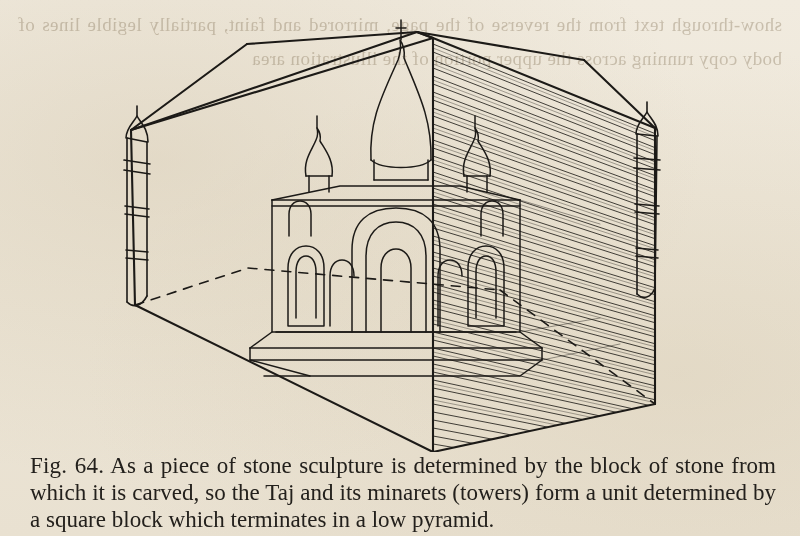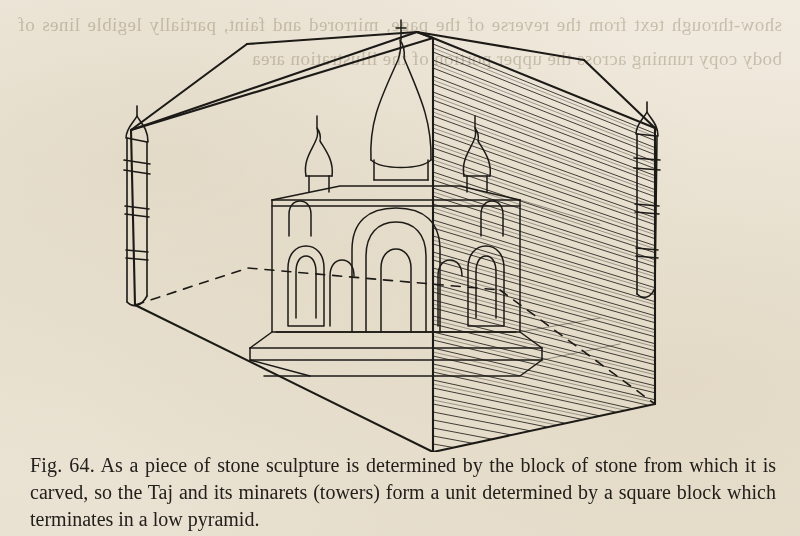--- a/index.html
+++ b/index.html
@@ -53,21 +53,21 @@
   .drawing {
     position: absolute;
     left: 0;
     top: 0;
   }
   .caption {
     position: absolute;
     left: 30px;
     top: 452px;
     width: 746px;
-    font-size: 20px;
+    font-size: 23px;
     line-height: 27px;
     color: #23201c;
     text-align: justify;
     font-family: "Liberation Serif", serif;
   }
   .caption .fignum {
     font-weight: normal;
     letter-spacing: 0.2px;
   }
 </style>

